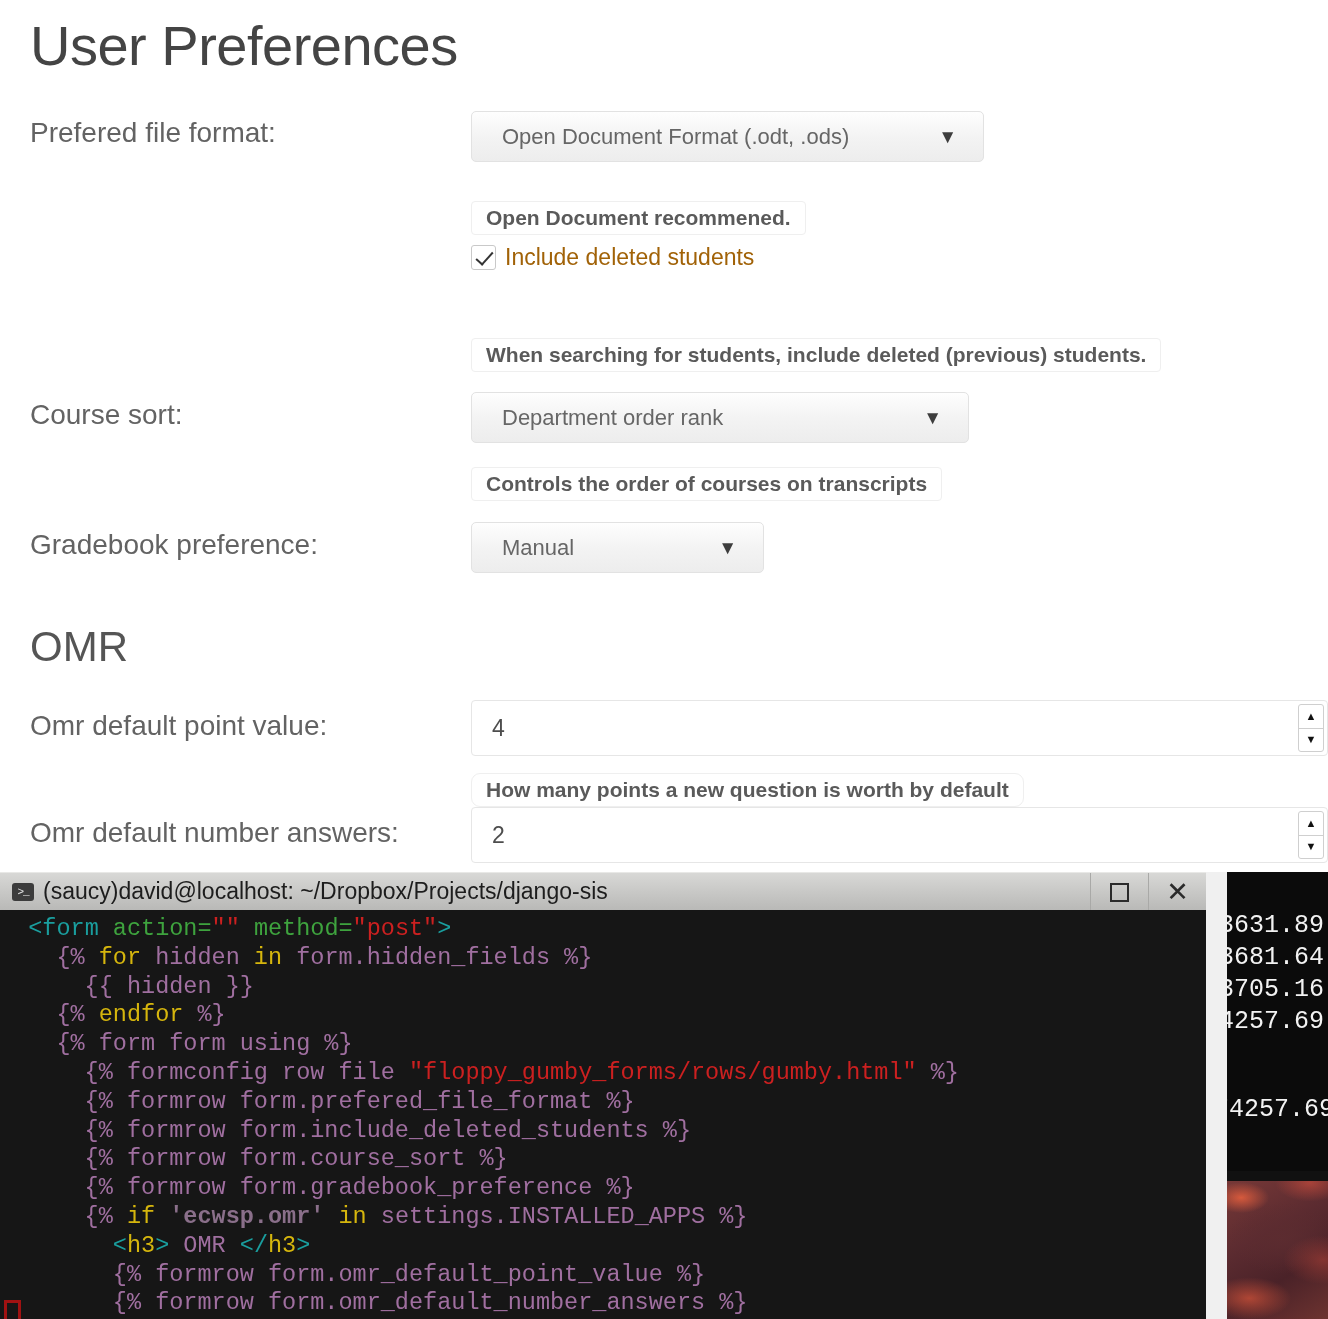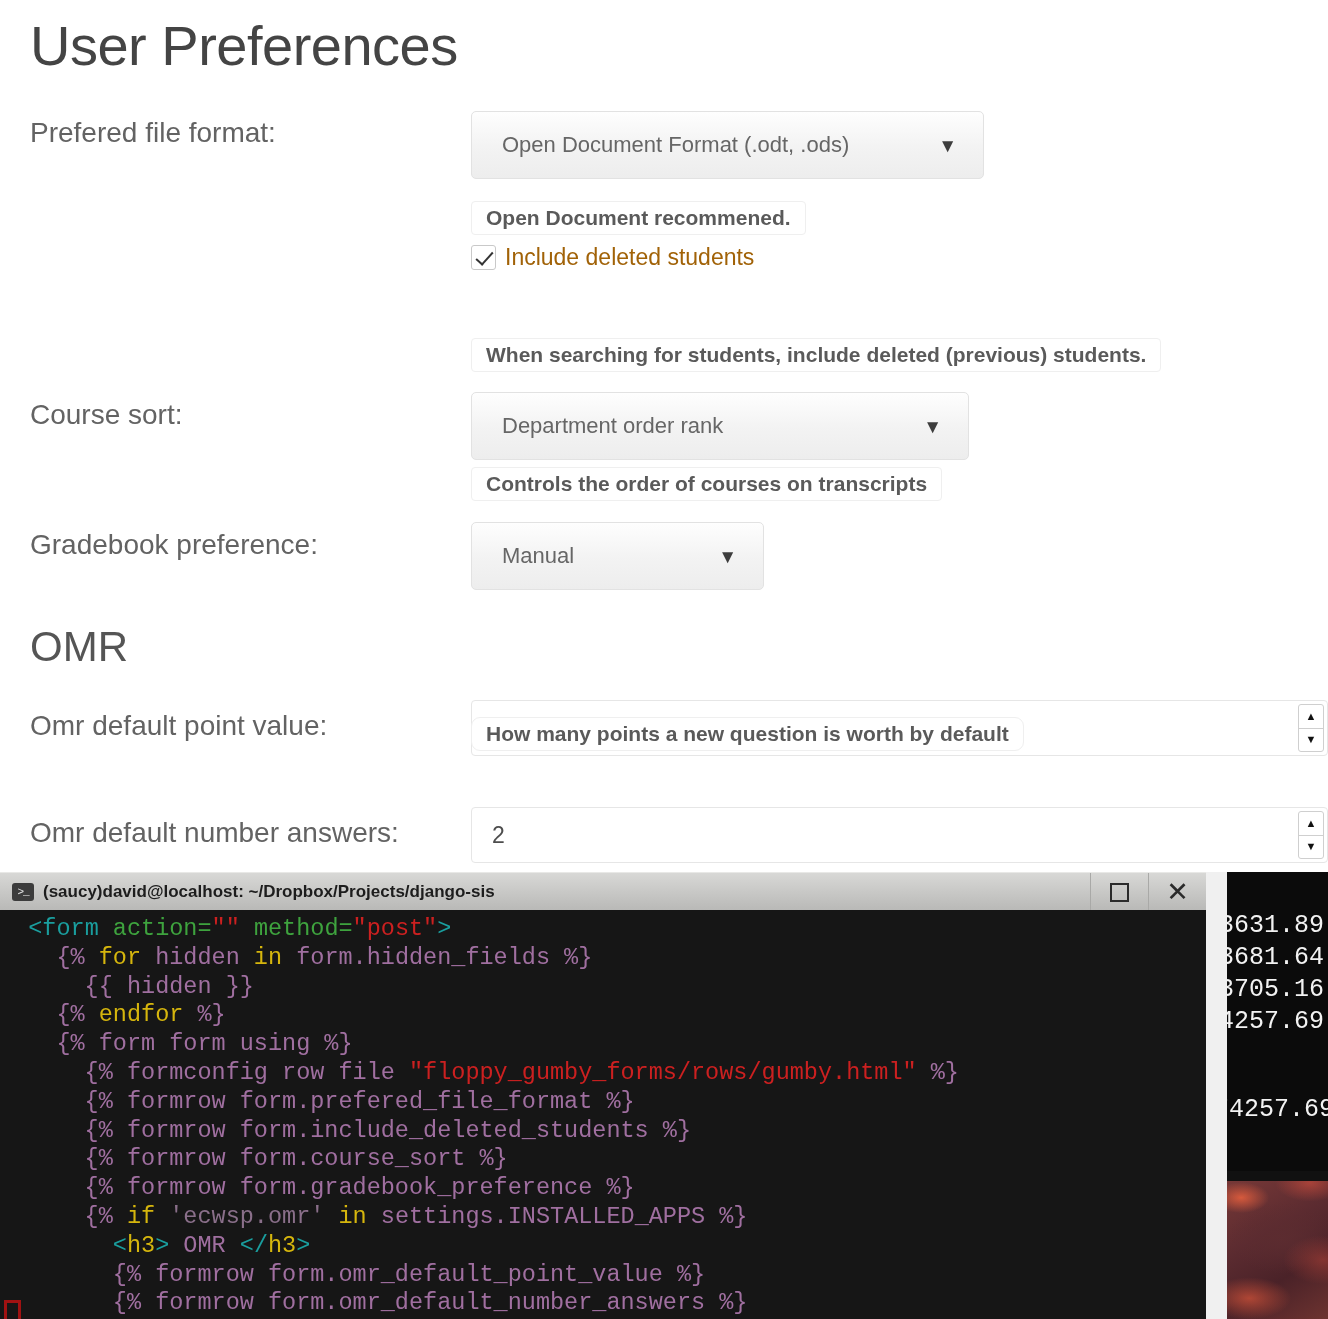--- a/index.html
+++ b/index.html
@@ -30,21 +30,21 @@
     position: absolute; left: 30px;
     font-size: 28px; color: #636363; font-weight: 400; white-space: nowrap; text-align: right;
   }
 
   
   .sel {
     position: absolute;
     background: linear-gradient(to bottom, #fefefe 0%, #f3f3f3 52%, #ededed 100%);
     border: 1px solid #e2e2e2;
     border-radius: 5px;
-    height: 68px;
+    height: 51px;
     display: flex; align-items: center;
     cursor: pointer;
     gap: 32px;
   }
   .sel .sel-text {
     font-size: 22px; color: #666; padding-left: 30px; flex: 1; white-space: nowrap;
   }
   .sel .caret {
     font-size: 19px; color: #3d3d3d; padding-right: 26px; line-height: 1;
   }
@@ -115,23 +115,22 @@
     position: relative;
   }
   .tbar .ticon {
     width: 22px; height: 18px; margin-left: 12px; margin-right: 9px;
     background: #3c3c3c; border-radius: 3px;
     display: flex; align-items: center; justify-content: center;
     color: #e8e8e8; font-size: 11px; font-family: "Liberation Mono", monospace;
     letter-spacing: -1px; flex: 0 0 auto;
   }
   .tbar .ttitle {
-    font-size: 17px; color: #1d1d1d; white-space: nowrap;
+    font-size: 23px; color: #1d1d1d; white-space: nowrap;
     font-family: "Liberation Sans", sans-serif;
-    font-weight: bold;
   }
   .tbtn {
     position: absolute; top: 0; height: 38px; width: 58px;
     display: flex; align-items: center; justify-content: center;
     cursor: pointer;
   }
   .tbtn.max { right: 58px; border-left: 1px solid #a9a9a7; }
   .tbtn.cls { right: 0; border-left: 1px solid #a9a9a7; }
   .sqico { width: 19px; height: 19px; border: 2.5px solid #2b2b2b; }
   .xico { font-size: 27px; color: #2b2b2b; line-height: 1; font-weight: 300; }
@@ -144,21 +143,21 @@
     padding-top: 5px;
     overflow: hidden;
   }
   .tline { white-space: pre; padding-left: 0; }
   .k-tag   { color: #1a9e9e; }
   .k-attr  { color: #3ea33e; }
   .k-str   { color: #cc2020; }
   .k-tmpl  { color: #a06fa0; }
   .k-kw    { color: #d6b60d; }
   .k-plain { color: #9e7d9e; }
-  .k-dim   { color: #8a6f8a; }
+  .k-dim   { color: #8a6f8a; font-weight: bold; }
 
   .cursorbox {
     position: absolute; left: 4px; top: 390px;
     width: 17px; height: 27px;
     border: 3px solid #a01212; background: transparent;
   }
 
   
   .rightstrip {
     position: absolute; left: 1206px; top: 872px; width: 21px; height: 447px;
@@ -237,21 +236,21 @@
     <div class="field-label" style="top:710px">Omr default point value:</div>
 
     <div class="numwrap" style="left:471px; top:700px; width:857px;">
       <span class="numval">4</span>
       <span class="spin">
         <span class="up">▲</span>
         <span class="dn">▼</span>
       </span>
     </div>
 
-    <div class="help" style="left:471px; top:717px;border-radius:9px;">How many points a new question is worth by default</div>
+    <div class="help" style="left:471px; top:773px;border-radius:9px;">How many points a new question is worth by default</div>
 
     <div class="field-label" style="top:817px">Omr default number answers:</div>
 
     <div class="numwrap" style="left:471px; top:807px; width:857px;">
       <span class="numval">2</span>
       <span class="spin">
         <span class="up">▲</span>
         <span class="dn">▼</span>
       </span>
     </div>

